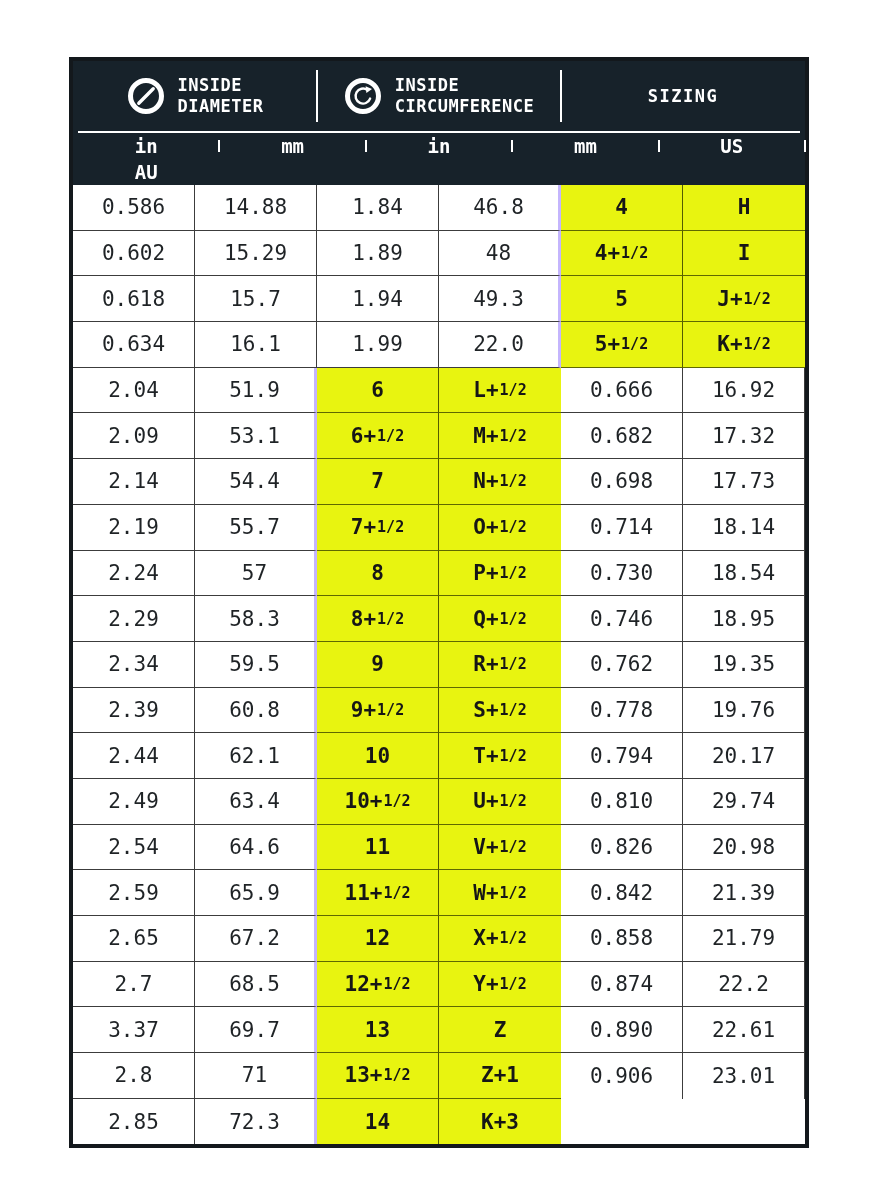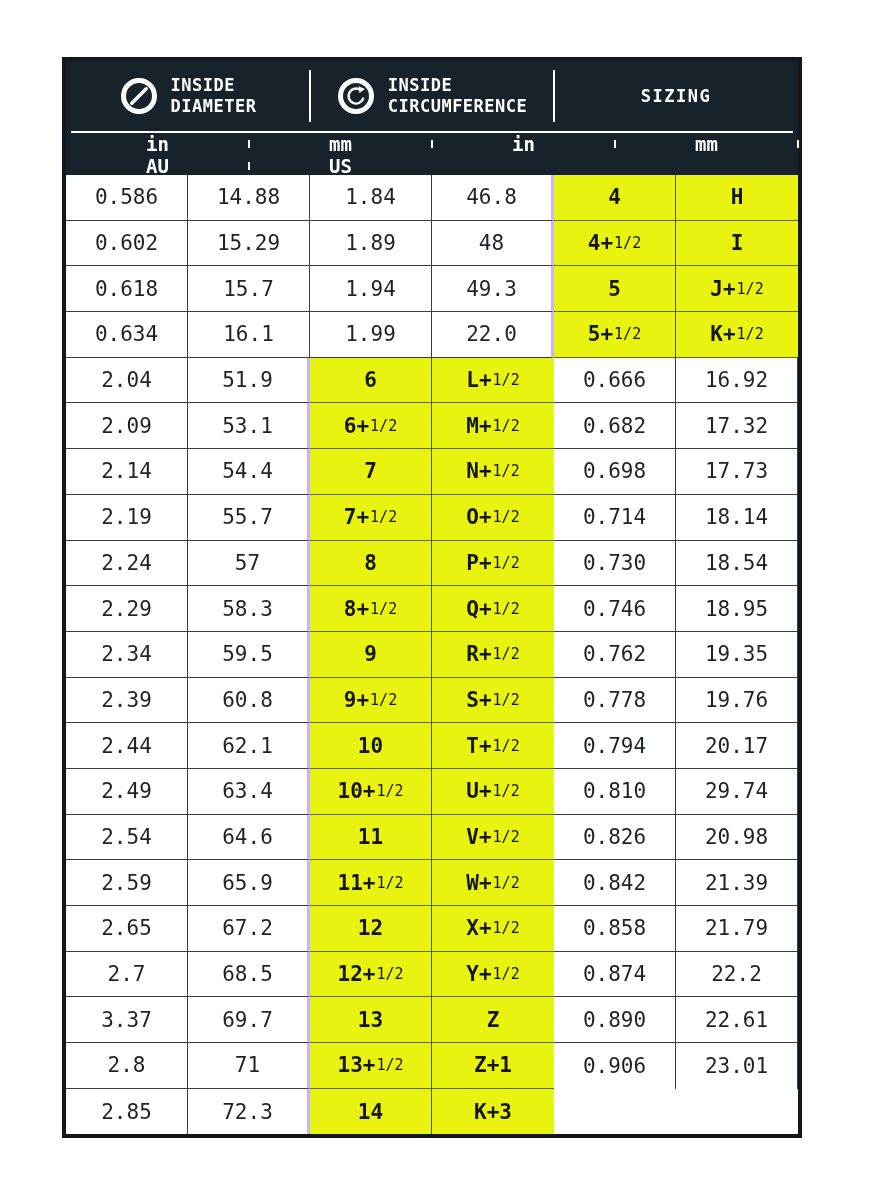--- a/index.html
+++ b/index.html
@@ -1,53 +1,53 @@
 <!DOCTYPE html>
 <html><head>
 <meta charset="utf-8">
 <style>
   html,body { margin:0; padding:0; }
   body {
     width:870px; height:1200px; background:#ffffff; position:relative;
     font-family:"DejaVu Sans Mono", monospace;
   }
   .chart {
-    position:absolute; left:62px; top:57px; width:740px;
+    position:absolute; left:69px; top:57px; width:740px;
     border:4px solid #13181c; box-sizing:border-box; background:#fff;
   }
   .thead { background:#17222a; color:#ffffff; }
   .hgroups { display:grid; grid-template-columns:repeat(3,1fr); height:70px; }
   .hgroup { display:flex; align-items:center; justify-content:center; gap:13px; position:relative; }
   .hgroup:not(:last-child)::after {
     content:""; position:absolute; right:-1px; top:9px; bottom:9px; width:2px; background:#fff;
   }
   .hicon { display:flex; align-items:center; }
   .hlabel { display:flex; flex-direction:column; font-weight:bold; font-size:17px; line-height:21px; letter-spacing:0.5px; }
   .sizing-label { font-weight:bold; font-size:17px; letter-spacing:1.5px; }
   .hrule { height:2px; background:#ffffff; margin:0 5px; }
-  .subheader { display:grid; grid-template-columns:repeat(4,1fr); height:42px; }
+  .subheader { display:grid; grid-template-columns:repeat(5,1fr); height:52px; }
   .subcell { display:flex; align-items:center; justify-content:center; font-weight:bold; font-size:19px; position:relative; }
   .subcell:not(:last-child)::after {
     content:""; position:absolute; right:-1px; top:7px; bottom:7px; width:2px; background:#fff;
   }
   .tbody { display:grid; grid-template-columns:repeat(6,1fr); grid-auto-rows:45.7px; background:#fff; }
   .cell {
     display:flex; align-items:center; justify-content:center;
     font-size:21px; color:#1f2326; box-sizing:border-box;
     border-bottom:1.5px solid #3c3c3c; border-right:1.5px solid #3c3c3c;
   }
   .cell.col-4 { border-right:3px solid #c4b5fd; }
   .cell.col-5, .cell.col-6 {
     background:#e8f410; font-weight:bold; color:#161616;
     border-bottom:1.5px solid #5f6800;
   }
   .cell.col-5 { border-right:1.5px solid #545c00; }
   .cell.col-6 { border-right:none; }
   .cell.last-row { border-bottom:none; }
-  .size-frac { font-size:15px; margin-left:1px; font-weight:normal; }
+  .size-frac { font-size:15px; margin-left:1px; font-weight:bold; }
 </style>
 </head>
 <body>
 
 <div class="chart">
 
   <div class="thead">
     <div class="hgroups">
 
       <div class="hgroup">
@@ -83,22 +83,22 @@
 
     </div>
 
     <div class="hrule"></div>
 
     <div class="subheader">
       <div class="subcell">in</div>
       <div class="subcell">mm</div>
       <div class="subcell">in</div>
       <div class="subcell">mm</div>
+      <div class="subcell">US</div>
       <div class="subcell">AU</div>
-      <div class="subcell">US</div>
     </div>
   </div>
 
   <div class="tbody">
       <div class="cell col-1">0.586</div>
       <div class="cell col-2">14.88</div>
       <div class="cell col-3">1.84</div>
       <div class="cell col-4">46.8</div>
       <div class="cell col-5">4</div>
       <div class="cell col-6">H</div>

